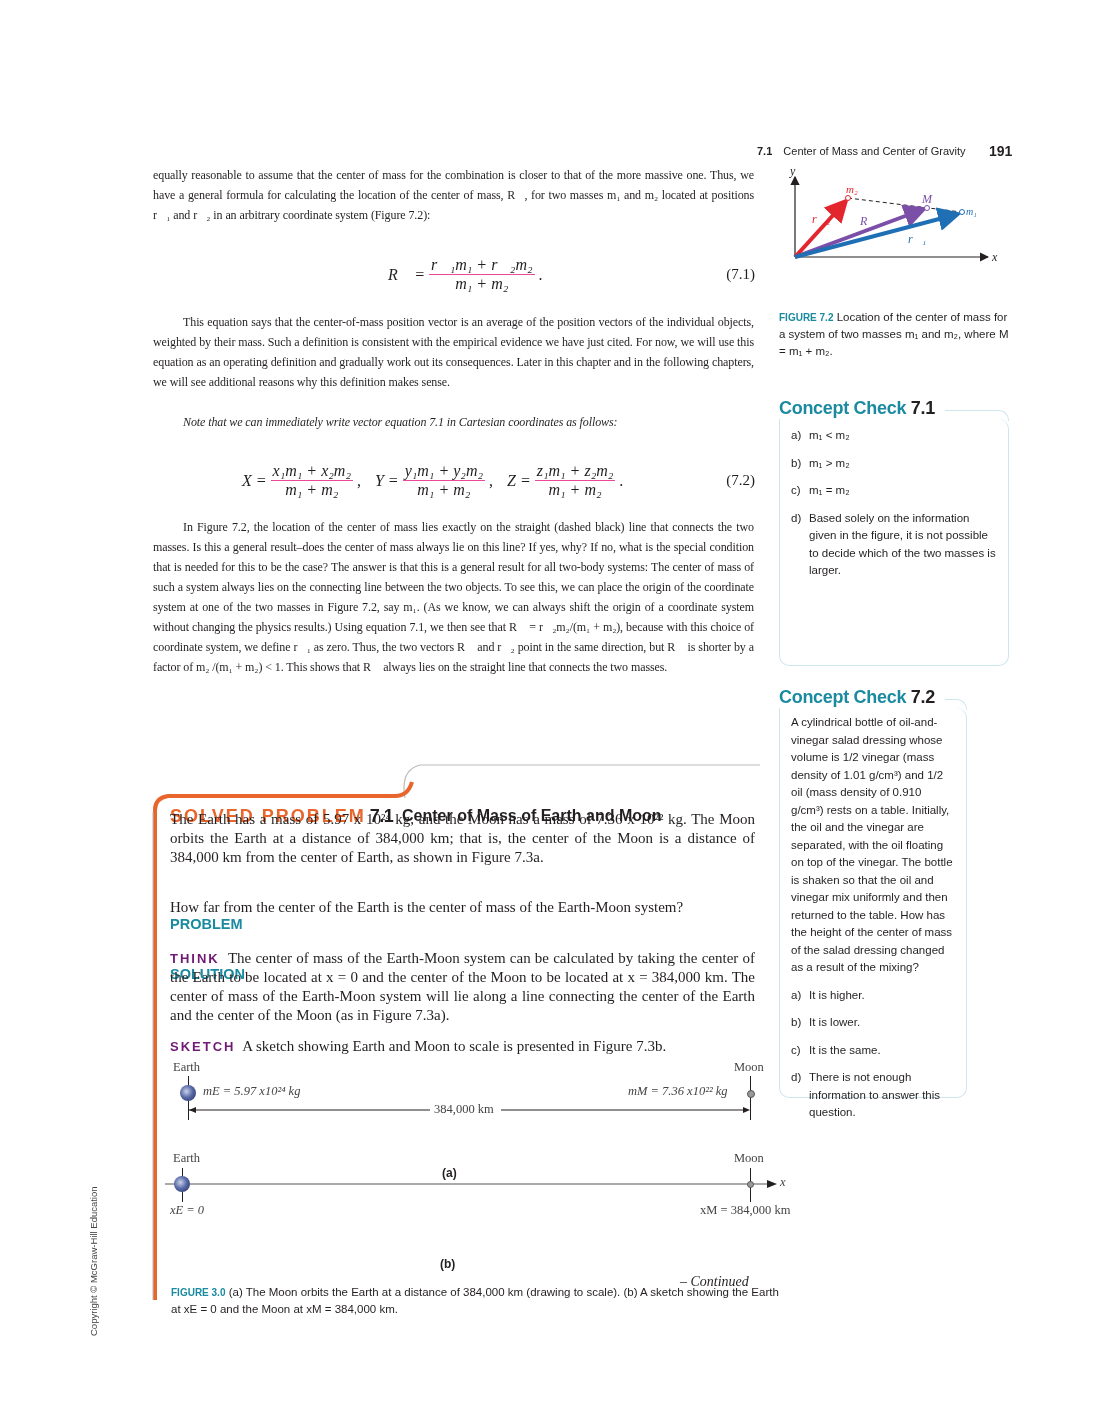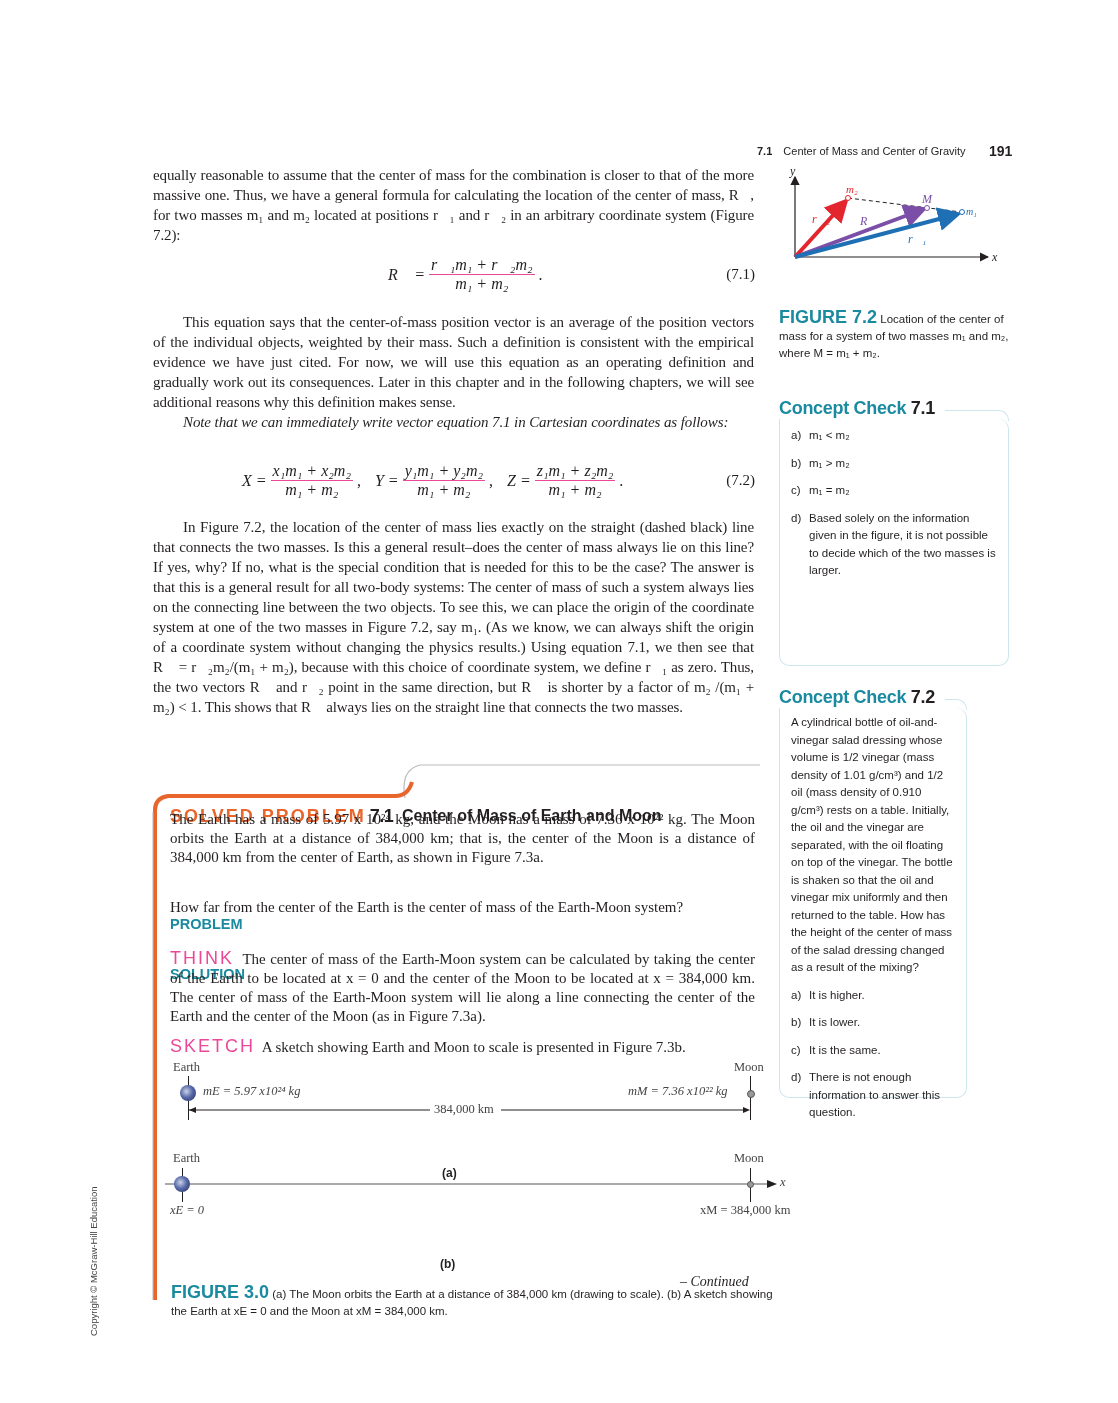--- a/index.html
+++ b/index.html
@@ -8,49 +8,49 @@
   .abs { position:absolute; }
   .sans { font-family: "Liberation Sans", sans-serif; margin-top: 36px; }
   .orange { color:#e8652b; }
 
   
   #running-head { top:109px; left:757px; font-size:11px; }
   #running-head .num { font-weight:bold; margin-right:8px; }
   #page-number { top:107px; left:989px; font-size:14px; font-weight:bold; }
 
   
-  .para { font-size:15px; line-height:20px; text-align:justify; width:601px; left:153px; letter-spacing:-0.1px; }
+  .para { font-size:12px; line-height:20px; text-align:justify; width:601px; left:153px; letter-spacing:-0.1px; }
   .para.indent { text-indent:30px; }
   .eq { font-size:16px; font-style:italic; display:flex; align-items:center; }
   .frac { display:inline-flex; flex-direction:column; align-items:center; margin:0 4px; }
   .frac .n { border-bottom:1px solid #ec4899; padding:0 2px; line-height:18px; }
   .frac .d { line-height:18px; }
   .eqnum { position:absolute; font-style:normal; font-size:15px; }
   .up { font-style:normal; }
 
   
   .caption { font-size:11.5px; line-height:17px; width:232px; }
-  .caption .fig { color:#1a8aa0; font-weight:bold; font-size:18px; }
+  .caption .fig { color:#1a8aa0; font-weight:bold; font-size:10px; }
 
   
   .cc-title { font-size:18px; font-weight:bold; color:#1a8aa0; letter-spacing:-0.3px; }
   .cc-title .n { color:#231f20; }
   .cc-box { border:1.5px solid #cde6ee; border-radius:10px; border-top-left-radius:0; border-top:none; }
   .cc-topline { border-top:1.5px solid #cde6ee; border-top-right-radius:10px; border-right:1.5px solid #cde6ee; height:10px; }
   .cc-text { font-size:11.5px; line-height:17.5px; }
   .opt { display:flex; font-size:11.5px; line-height:17.5px; margin-bottom:10px; }
   .opt .l { width:18px; flex:none; }
 
   
   #sp-head { top:770px; left:170px; font-size:18px; font-weight:bold; letter-spacing:2px; }
   #sp-head .n { color:#231f20; letter-spacing:-0.5px; margin-left:4px; }
   #sp-title { top:771px; left:402px; font-size:16px; font-weight:bold; }
   .sp-text { font-size:15px; line-height:19px; width:585px; left:170px; text-align:justify; }
   .sp-label { font-size:14.5px; font-weight:bold; color:#1a8aa0; left:170px; }
-  .kw { font-weight:normal; letter-spacing:2px; color:#ec4899; font-size:18px; font-family:"Liberation Sans",sans-serif; }
+  .kw { font-weight:bold; letter-spacing:2px; color:#701a75; font-size:13px; font-family:"Liberation Sans",sans-serif; }
 
   .figlabel { font-size:12.5px; color:#444; }
   .earth { width:16px; height:16px; border-radius:50%; background: radial-gradient(circle at 40% 40%, #c9d3ea 0%, #5a6aa8 45%, #1d2a5c 100%); }
 </style>
 </head>
 <body>
 
 <div id="running-head" class="abs sans">
   <span class="num">7.1</span>
   <span>Center of Mass and Center of Gravity</span>

